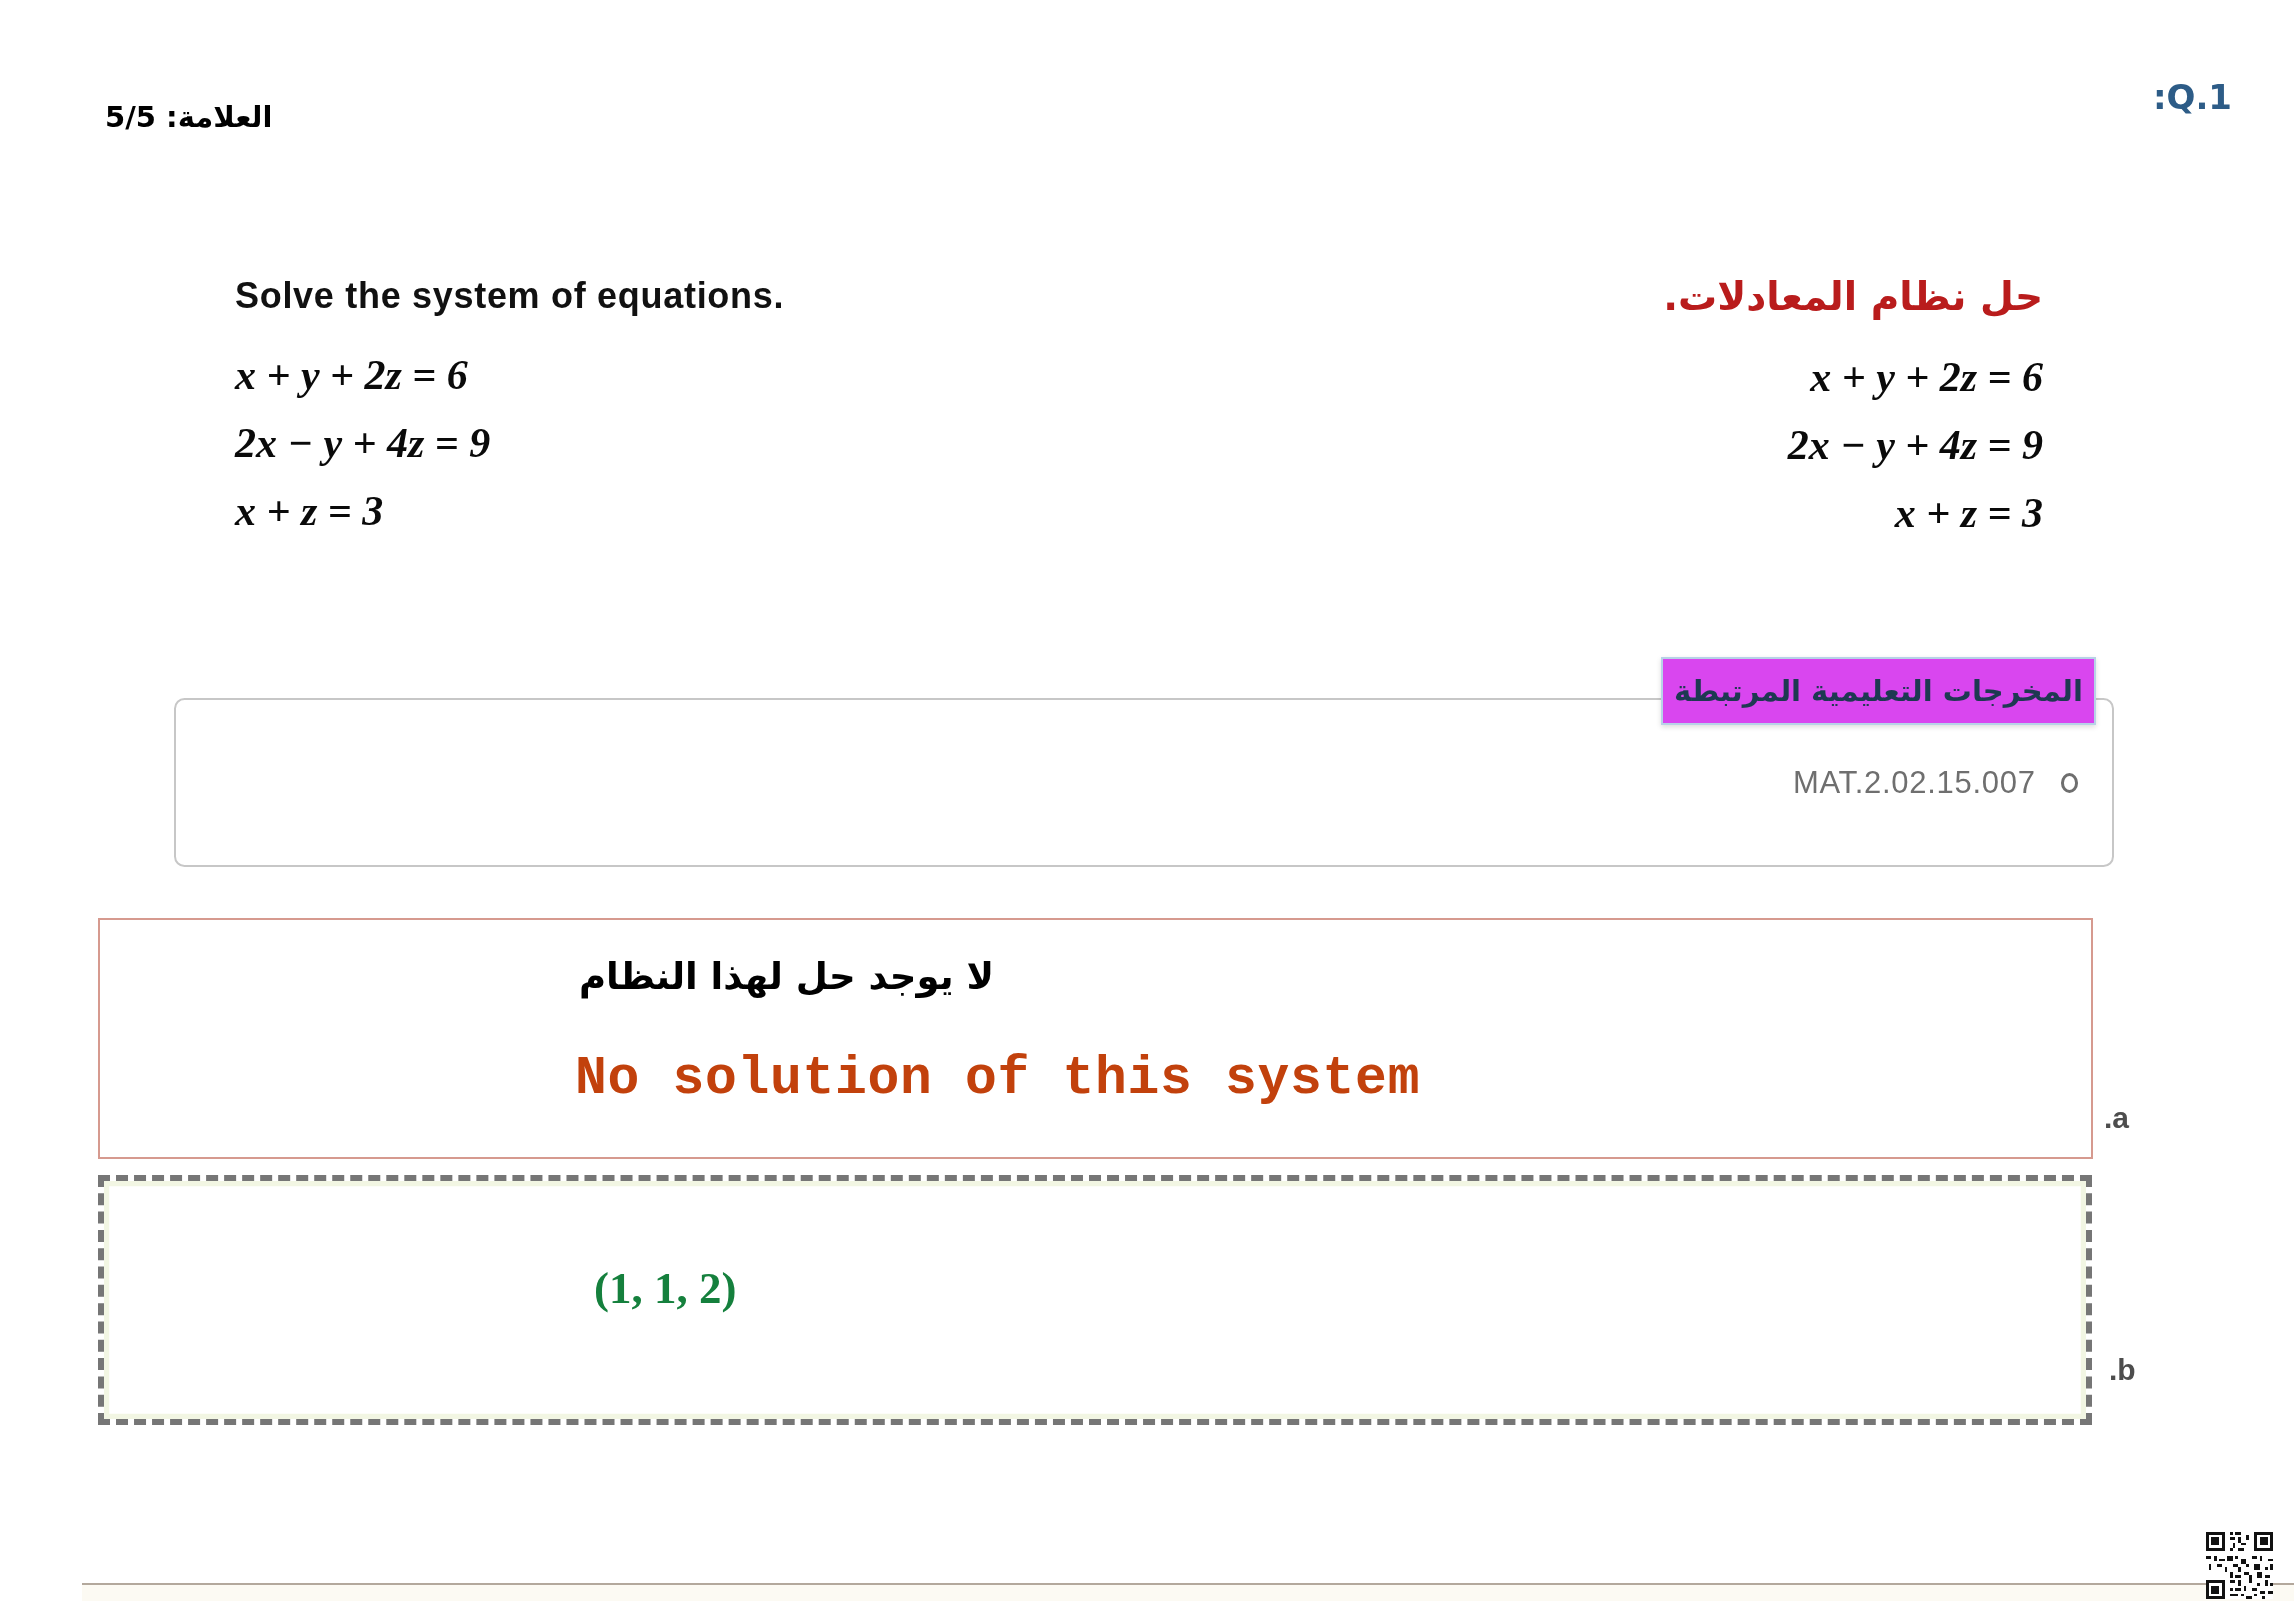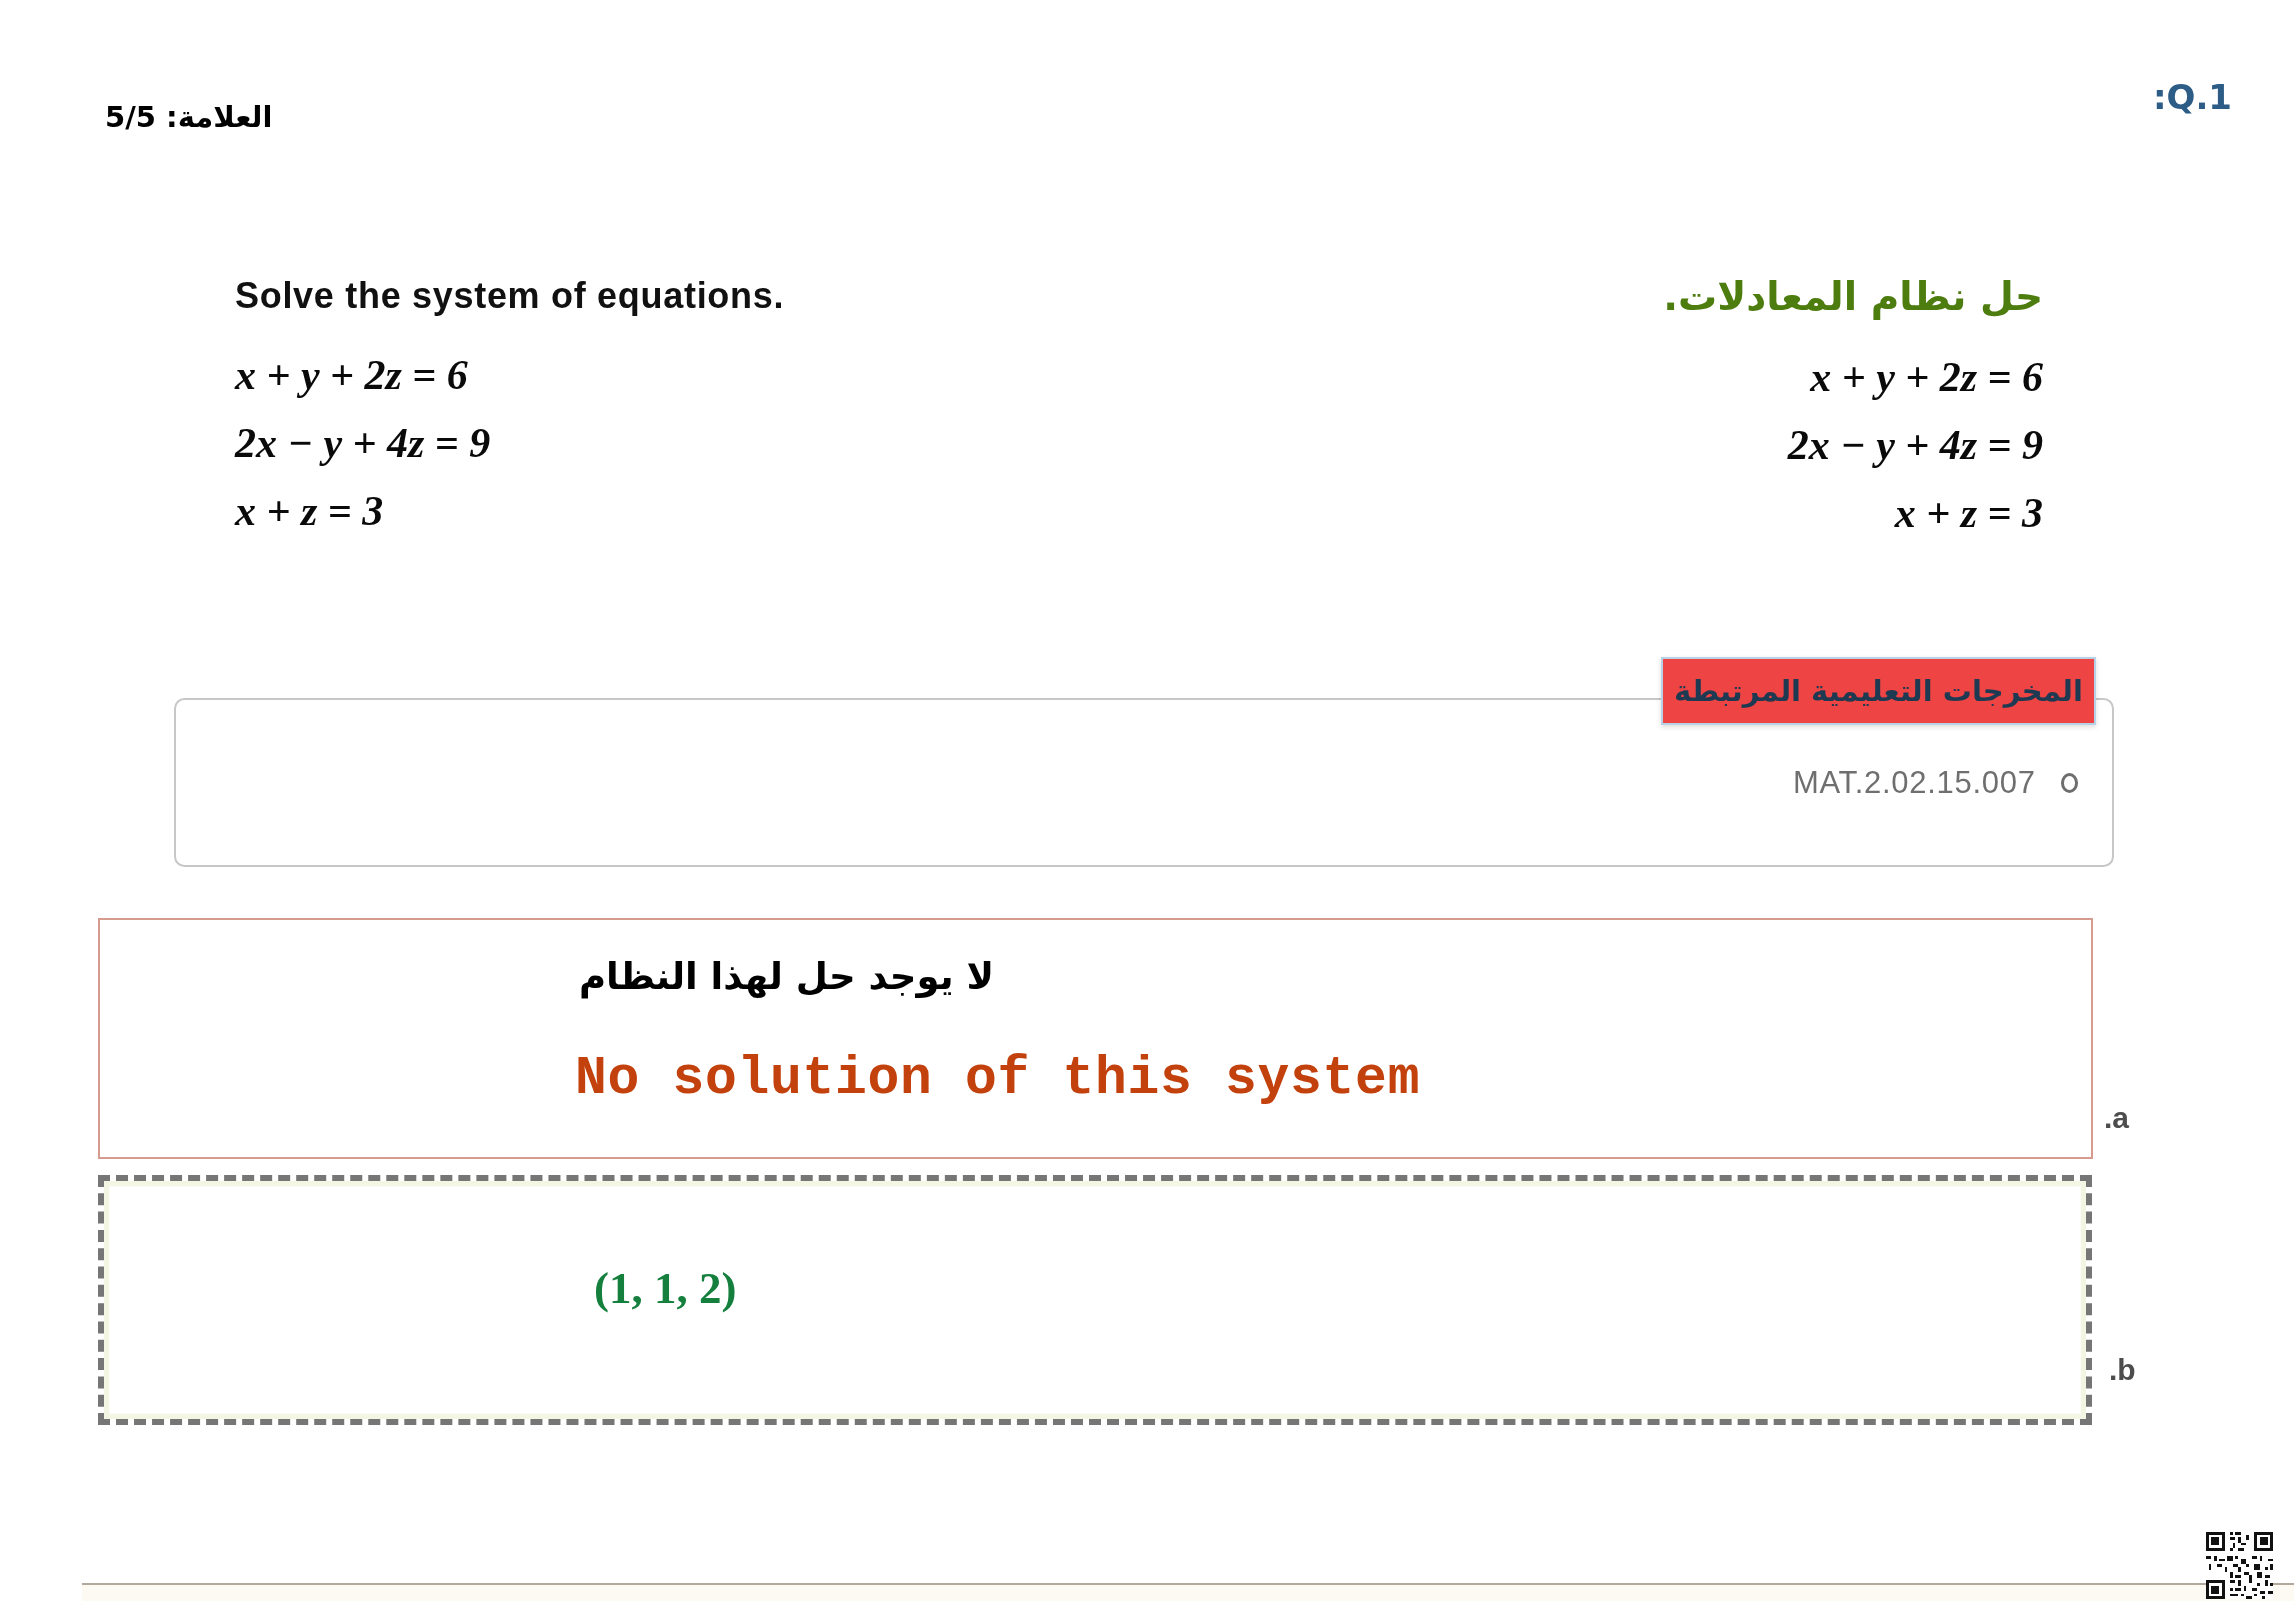--- a/index.html
+++ b/index.html
@@ -20,37 +20,37 @@
   }
 
   
   .q-en{left:235px;top:275px;text-align:left;}
   .q-ar{right:252px;top:274px;text-align:right;}
   .prompt-en{
     font-family:"Liberation Sans","DejaVu Sans",sans-serif;
     font-weight:bold;font-size:36px;color:#111;letter-spacing:0.7px;
   }
   .prompt-ar{
-    font-weight:bold;font-size:39px;color:#4d7c0f;direction:rtl;
+    font-weight:bold;font-size:39px;color:#b91c1c;direction:rtl;
   }
   .eq-list{margin-top:23.6px;}
   .eq{
     font-family:"Liberation Serif","DejaVu Serif",serif;
     font-style:italic;font-weight:bold;font-size:42px;color:#0a0a0a;
     height:68px;line-height:68px;white-space:pre;direction:ltr;
   }
 
   
   .outcomes-box{
     left:174px;top:698px;width:1940px;height:169px;
     border:2px solid #c7c7c7;border-radius:10.5px;background:#fff;box-sizing:border-box;
   }
   .outcomes-tooltip{
     left:1661px;top:657px;width:435px;height:68px;
-    background:#ef4444;border:2px solid #b7d2e7;box-sizing:border-box;
+    background:#d946ef;border:2px solid #b7d2e7;box-sizing:border-box;
     box-shadow:0 2px 5.2px rgba(0,0,0,.14);
     display:flex;align-items:center;justify-content:center;
     font-size:29px;font-weight:bold;color:#1e3952;direction:rtl;z-index:5;
   }
   .outcome-item{
     left:1777px;top:765px;display:flex;align-items:center;gap:25px;direction:ltr;
     font-family:"Liberation Sans","DejaVu Sans",sans-serif;
     font-size:31px;font-weight:300;color:#6f6f6f;letter-spacing:0.7px;margin-left:16px;
   }
   .circle-bullet{

